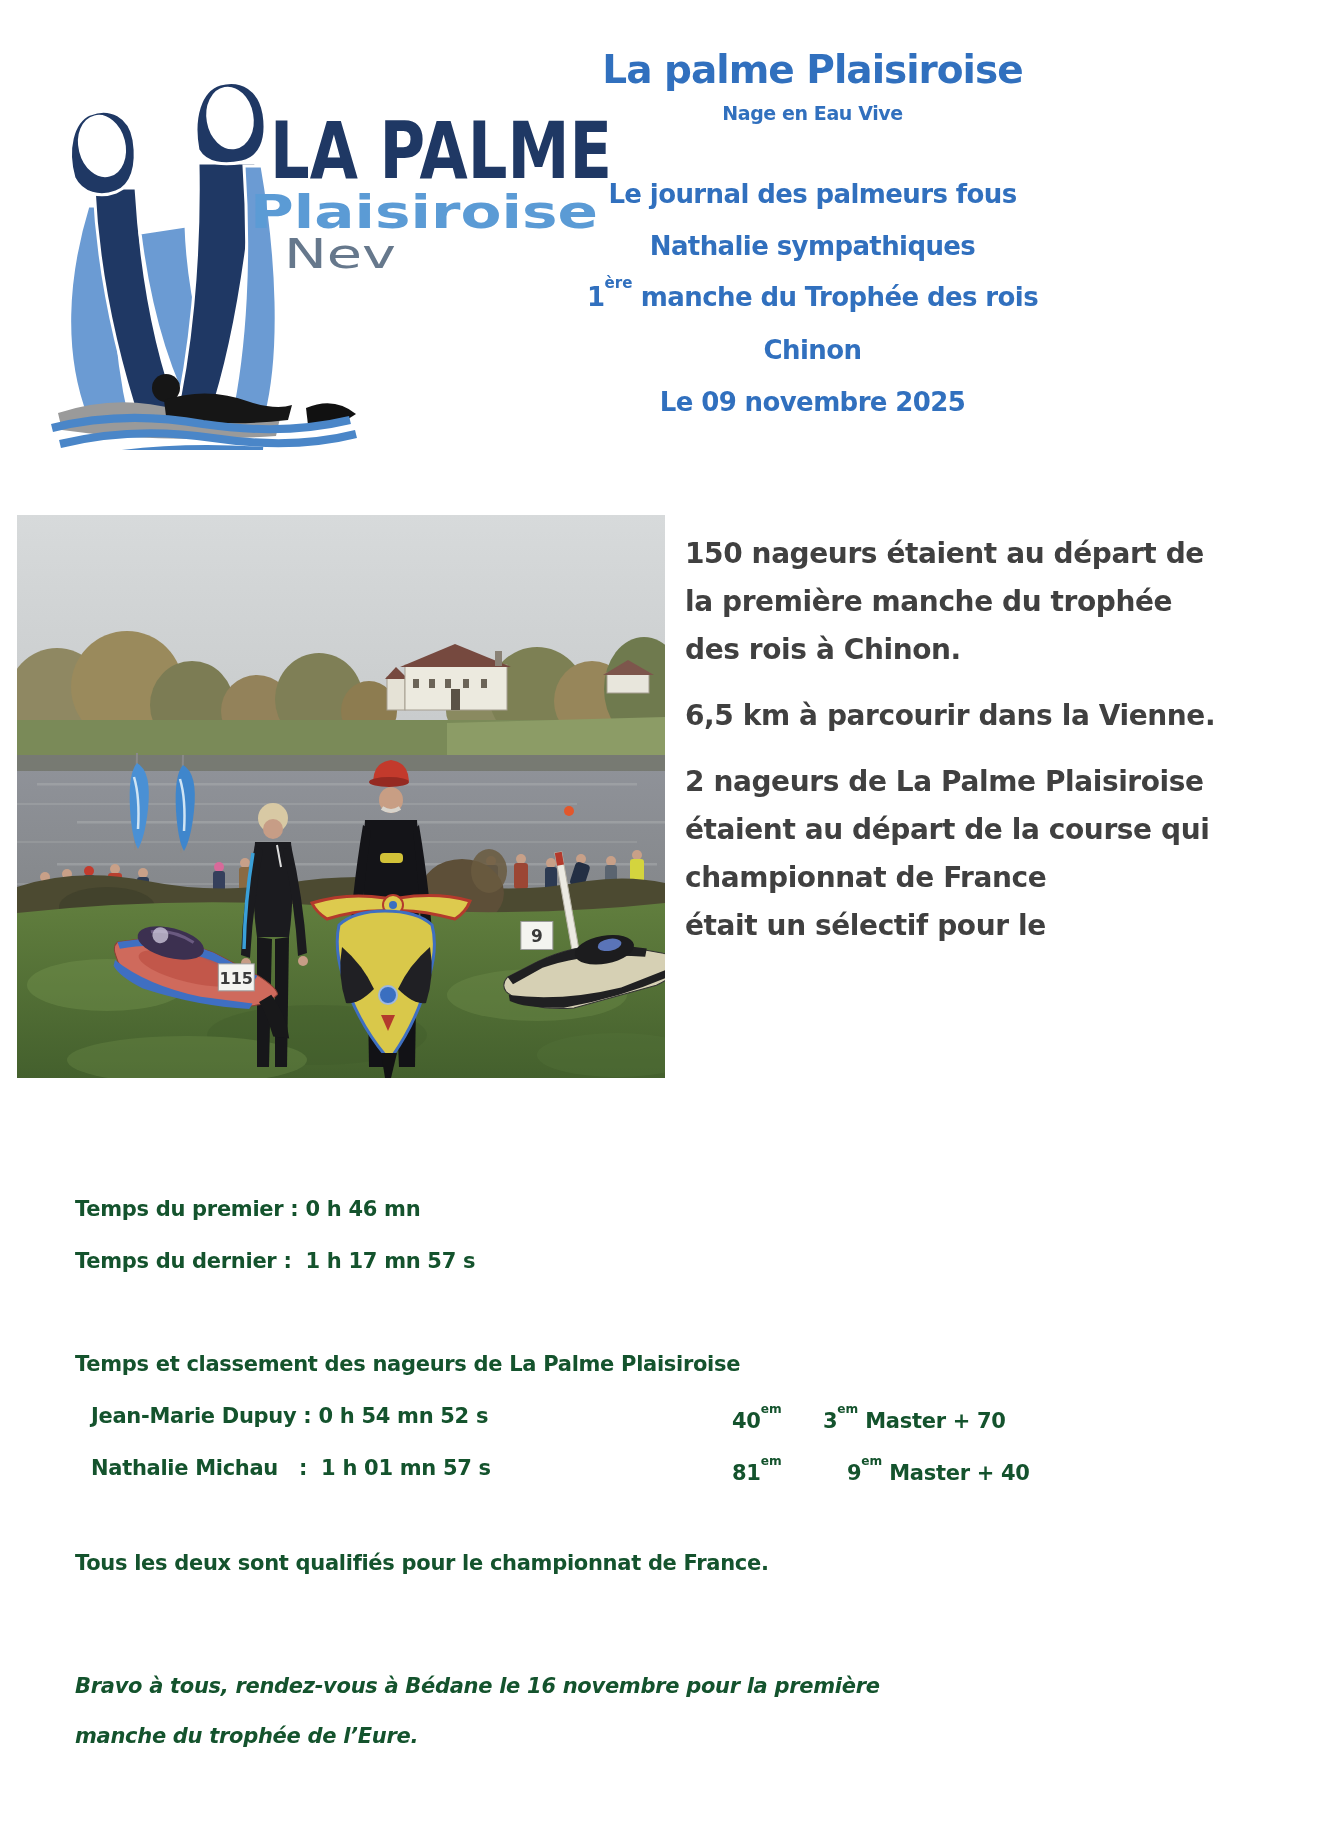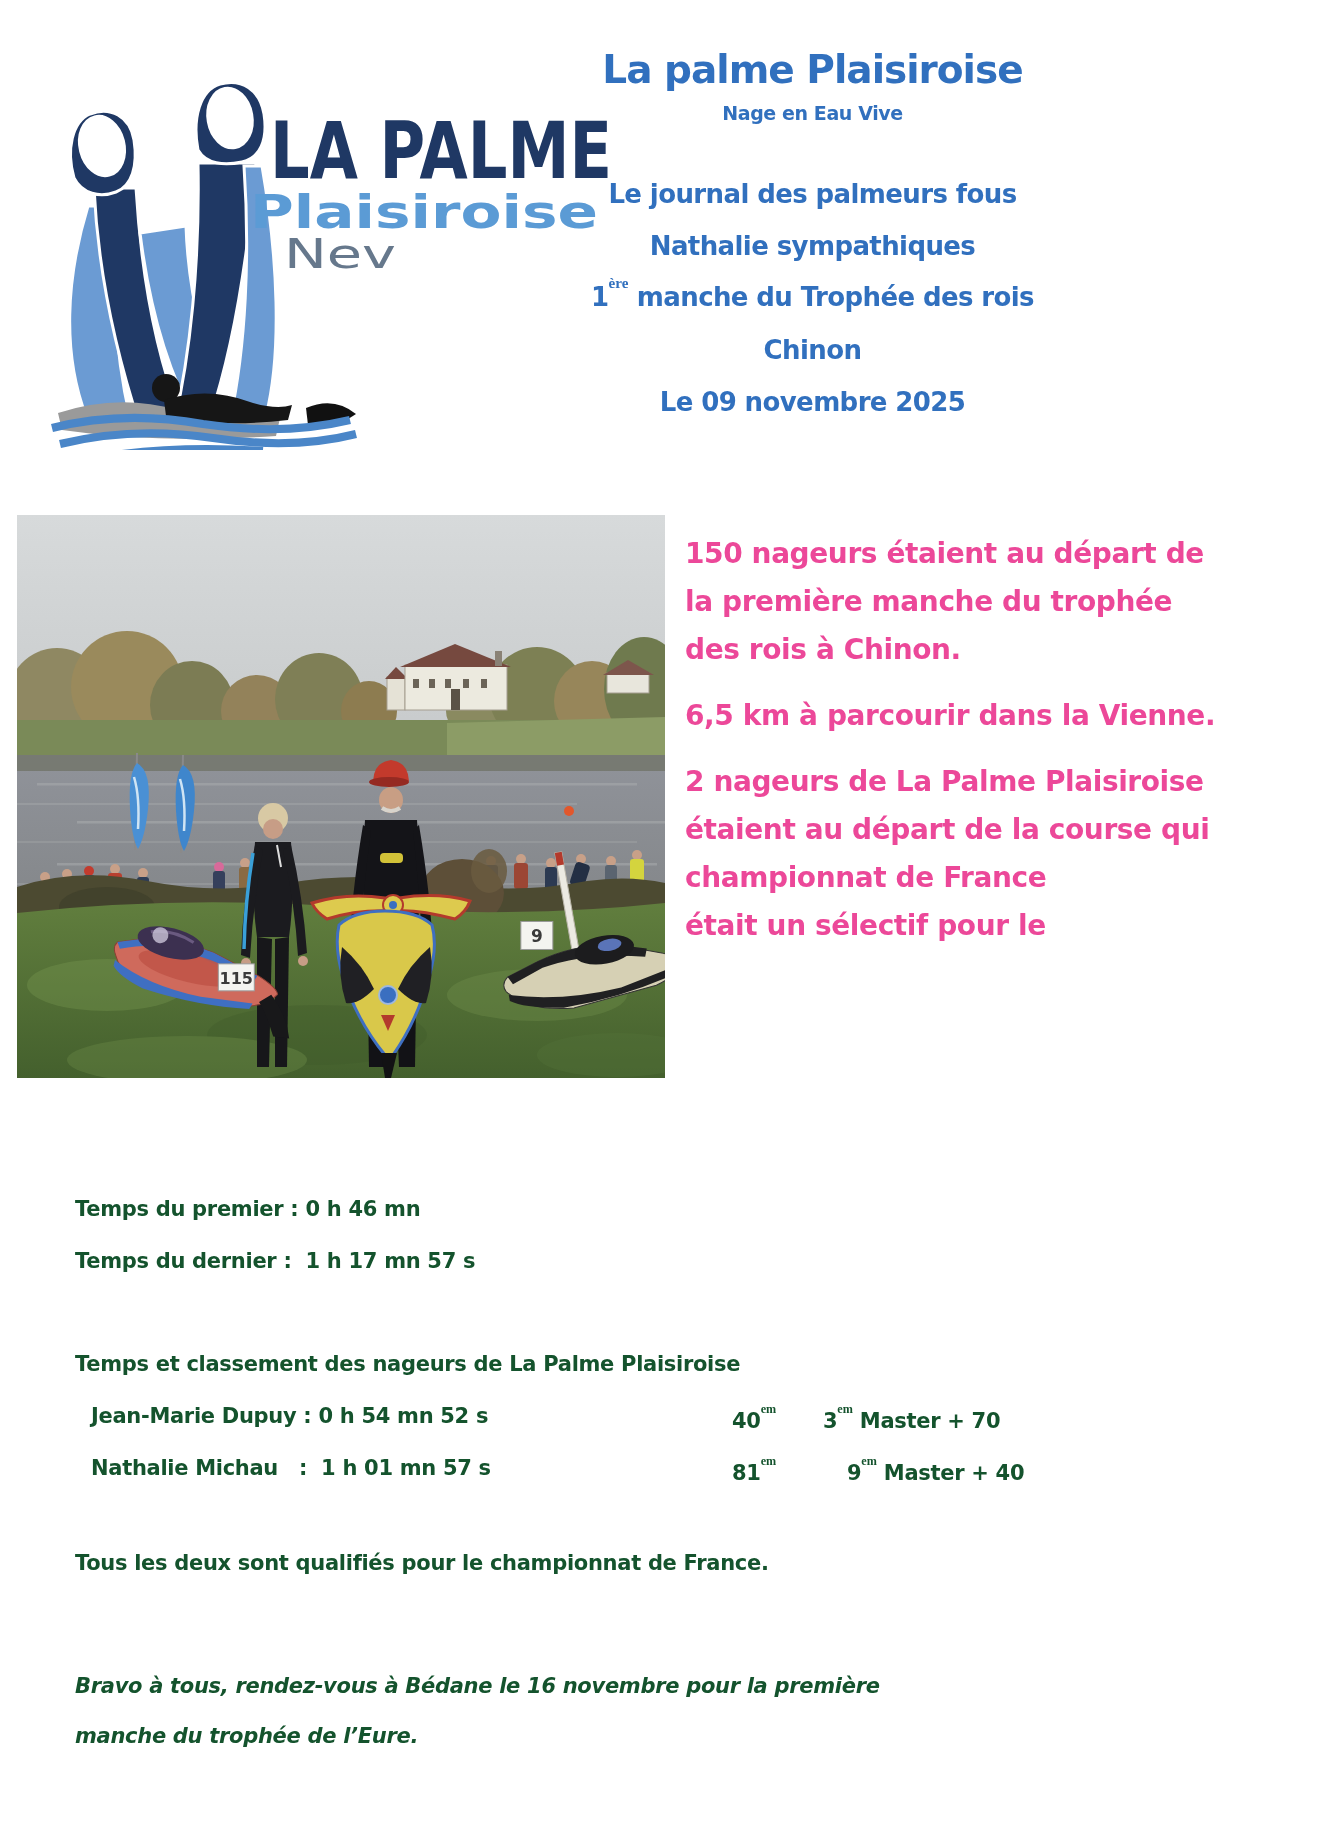--- a/index.html
+++ b/index.html
@@ -12,29 +12,29 @@
   .logo svg{width:100%;height:100%;display:block;}
 
   
   .masthead{position:absolute;left:520px;top:0;width:585px;height:460px;
             text-align:center;color:#3170be;font-weight:700;}
   .masthead>div{position:absolute;width:100%;white-space:nowrap;}
   .m-title{top:36px;font-size:39px;letter-spacing:-1px;margin-top:11px;}
   .m-sub{top:102px;font-size:19px;letter-spacing:-0.4px;}
   .m-line{font-size:26px;letter-spacing:-0.6px;}
   .m-l1{top:179px}.m-l2{top:231px}.m-l3{top:282px}.m-l4{top:335px}.m-l5{top:387px}
-  sup.sm{font-size:0.58em;position:relative;top:-0.55em;letter-spacing:0;font-family:Liberation Serif, serif;}
+  sup.sm{font-size:0.58em;position:relative;top:-0.55em;letter-spacing:0;}
 
   
   .photo{position:absolute;left:17px;top:515px;width:648px;height:563px;}
   .photo svg{width:100%;height:100%;display:block;}
 
   
   .article{position:absolute;left:685px;top:512px;width:520px;
-           font-size:28px;line-height:48px;font-weight:600;color:#ec4899;
+           font-size:28px;line-height:48px;font-weight:600;color:#404040;
            letter-spacing:-0.4px;}
   .article p{margin:0 0 18px 0;}
   .article .ln{white-space:nowrap;}
 
   
   .blue-block{color:#14532d;font-weight:600;font-size:21px;letter-spacing:-0.3px;}
   .times{position:absolute;left:75px;top:1183px;line-height:52px;}
   .times .ln{white-space:pre;}
   .classement{position:absolute;left:75px;top:1338px;width:1230px;line-height:52px;}
   .classement .heading{white-space:nowrap;}

